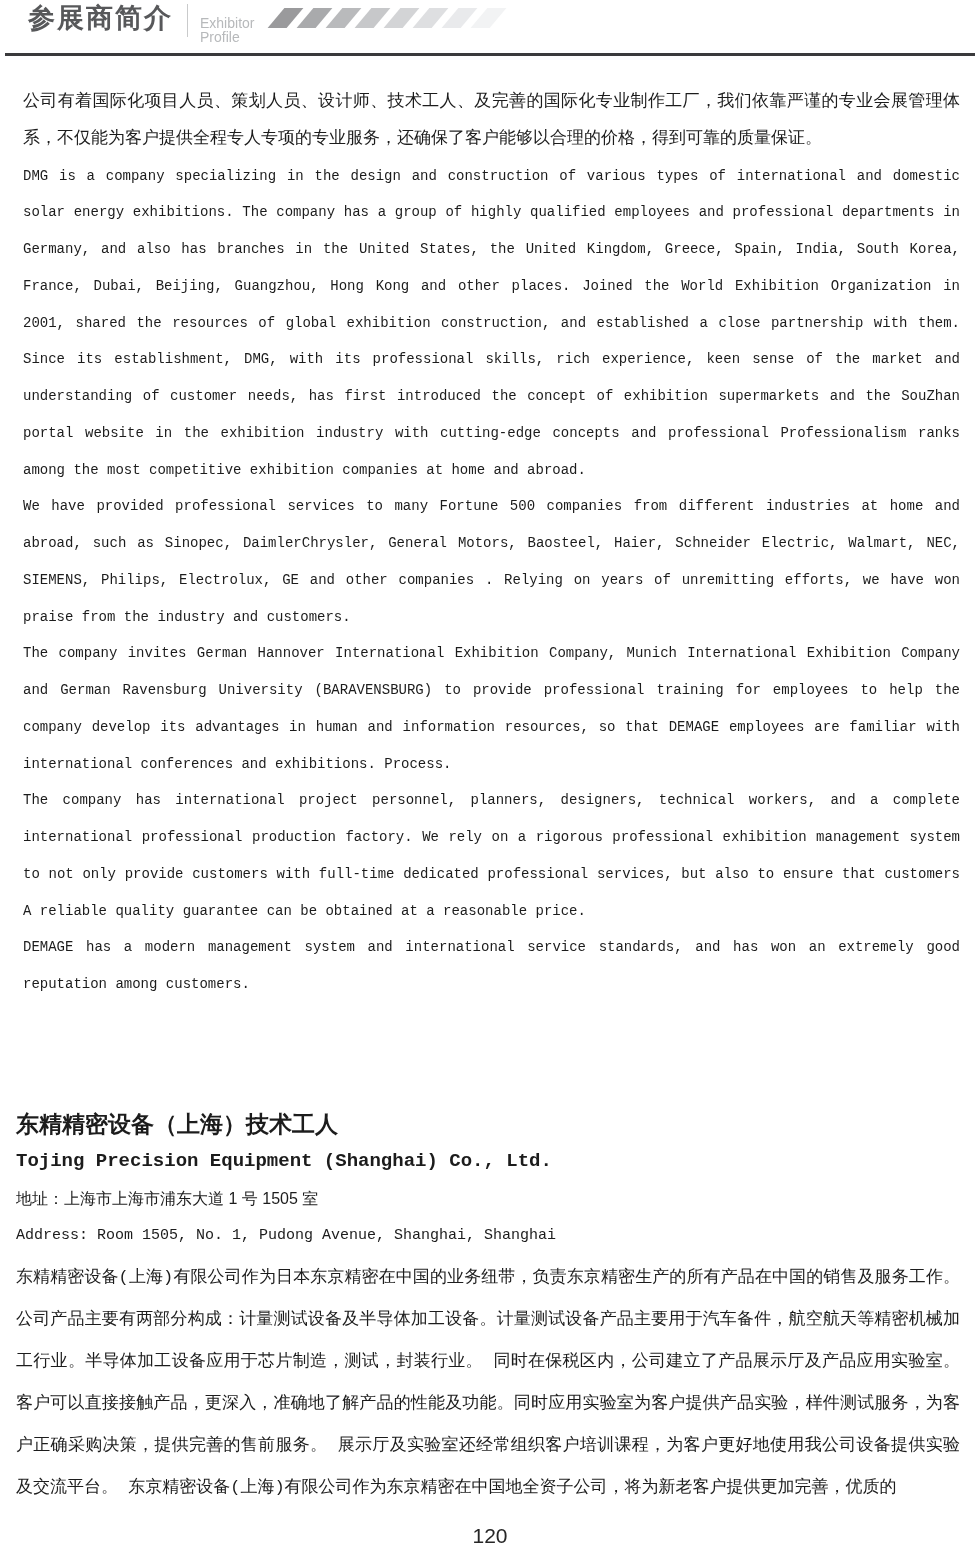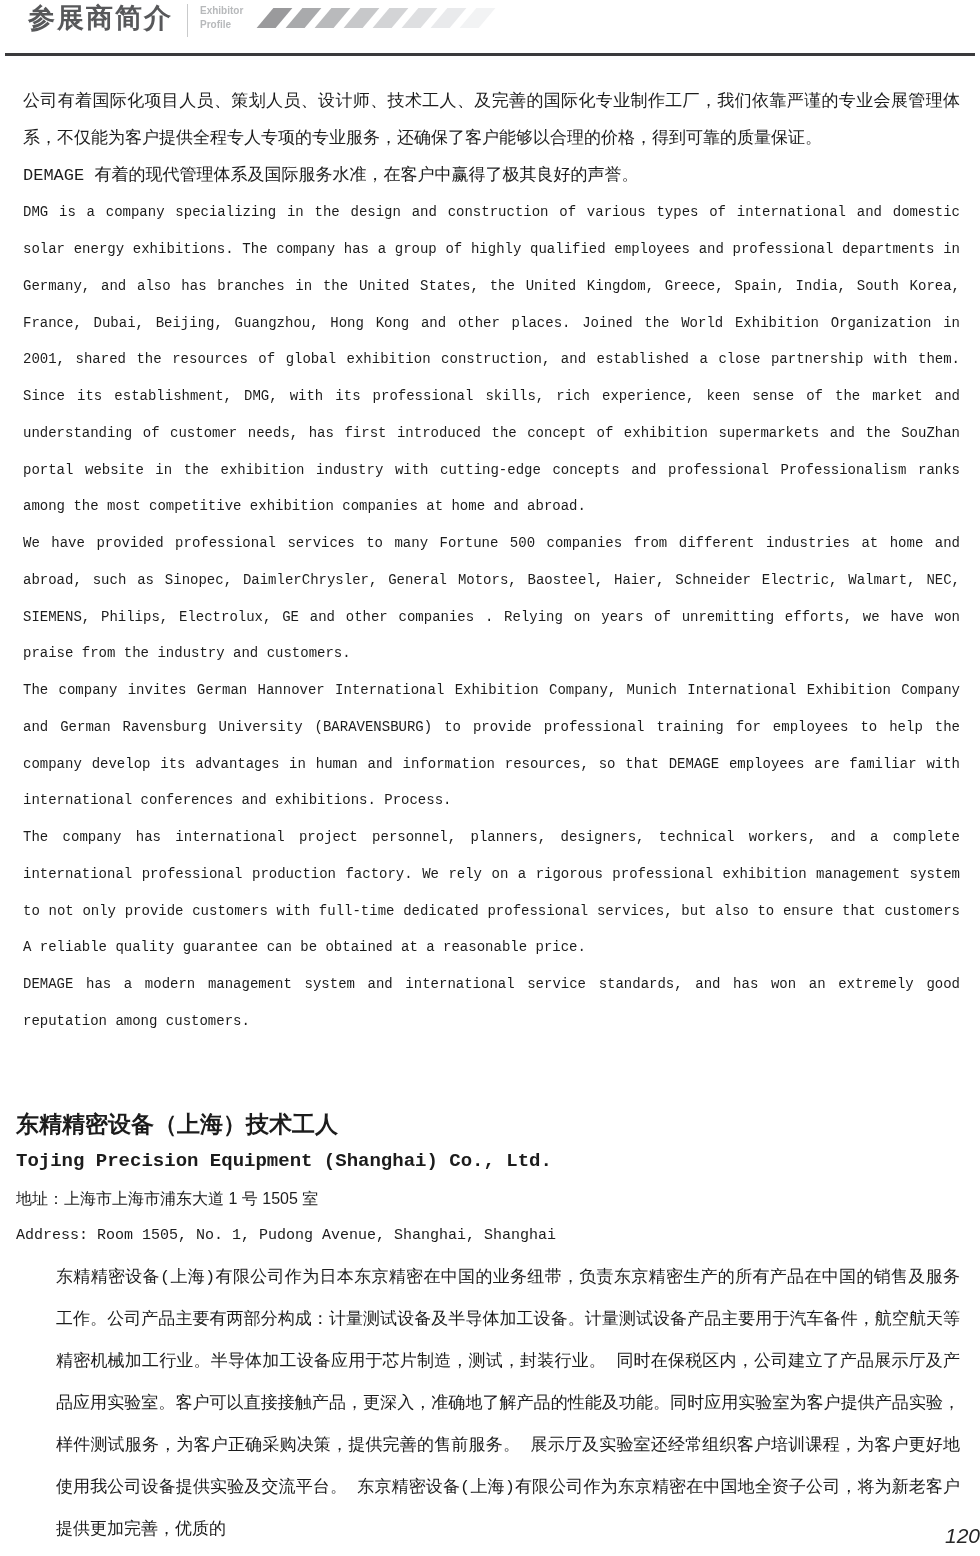--- a/index.html
+++ b/index.html
@@ -36,25 +36,24 @@
     letter-spacing: 2px;
     line-height: 32px;
   }
   .header-divider {
     width: 1px;
     height: 33px;
     background: #c9cacb;
     margin: 2px 12px 0 14px;
   }
   .header-subtitle {
-    font-size: 10px;
+    font-size: 14px;
     line-height: 14px;
     color: var(--header-subtitle);
-    margin-top: 2px;
-    font-weight: bold;
+    margin-top: 14px;
   }
   .stripes {
     display: flex;
     gap: 10px;
     margin-left: 22px;
     margin-top: 6px;
   }
   .stripe {
     width: 19px;
     height: 20px;
@@ -120,33 +119,31 @@
     font-size: 15px;
     line-height: 37px;
     font-family: Liberation Mono, monospace;
   }
   .company-description {
     margin-top: 3px;
     font-size: 17px;
     line-height: 42px;
     text-align: justify;
     font-family: "Liberation Mono", "DejaVu Sans Mono", monospace;
-    margin-left: 40px;
   }
 
   
   .page-number {
     position: absolute;
     left: 0; right: 0;
     bottom: 8px;
-    text-align: right;
+    text-align: center;
     font-size: 21px;
     color: #262626;
     font-family: "Liberation Sans", "DejaVu Sans", sans-serif;
-    font-style: italic;
   }
   .watermark {
     position: absolute;
     right: 12px;
     bottom: 0px;
     color: var(--watermark);
     font-weight: bold;
     font-size: 42px;
     line-height: 56px;
     letter-spacing: 2px;
@@ -182,21 +179,20 @@
       <span class="stripe s5"></span>
       <span class="stripe s6"></span>
       <span class="stripe s7"></span>
       <span class="stripe s8"></span>
     </div>
   </div>
   <div class="header-rule"></div>
 
   <div class="intro">
     <p class="para-cn">公司有着国际化项目人员、策划人员、设计师、技术工人、及完善的国际化专业制作工厂，我们依靠严谨的专业会展管理体系，不仅能为客户提供全程专人专项的专业服务，还确保了客户能够以合理的价格，得到可靠的质量保证。</p>
-    <p class="para-cn">DEMAGE 有着的现代管理体系及国际服务水准，在客户中赢得了极其良好的声誉。</p>
     <p class="para-en">DMG is a company specializing in the design and construction of various types of international and domestic solar energy exhibitions.  The company has a group of highly qualified employees and professional departments in Germany, and also has branches in the United States, the United Kingdom, Greece, Spain, India, South Korea, France, Dubai, Beijing, Guangzhou, Hong Kong and other places.  Joined the World Exhibition Organization in 2001, shared the resources of global exhibition construction, and established a close partnership with them.  Since its establishment, DMG, with its professional skills, rich experience, keen sense of the market and understanding of customer needs, has first introduced the concept of exhibition supermarkets and the SouZhan portal website in the exhibition industry with cutting-edge concepts and professional Professionalism ranks among the most competitive exhibition companies at home and abroad.</p>
     <p class="para-en">We have provided professional services to many Fortune 500 companies from different industries at home and abroad, such as Sinopec, DaimlerChrysler, General Motors, Baosteel, Haier, Schneider Electric, Walmart, NEC, SIEMENS, Philips, Electrolux, GE and other companies . Relying on years of unremitting efforts, we have won praise from the industry and customers.</p>
     <p class="para-en">The company invites German Hannover International Exhibition Company, Munich International Exhibition Company and German Ravensburg University (BARAVENSBURG) to provide professional training for employees to help the company develop its advantages in human and information resources, so that DEMAGE employees are familiar with international conferences and exhibitions. Process.</p>
     <p class="para-en">The company has international project personnel, planners, designers, technical workers, and a complete international professional production factory.  We rely on a rigorous professional exhibition management system to not only provide customers with full-time dedicated professional services, but also to ensure that customers A reliable quality guarantee can be obtained at a reasonable price.</p>
     <p class="para-en">DEMAGE has a modern management system and international service standards, and has won an extremely good reputation among customers.</p>
   </div>
 
   <div class="company">
     <div class="company-name-cn">东精精密设备（上海）技术工人</div>
     <div class="company-name-en">Tojing Precision Equipment (Shanghai) Co., Ltd.</div>

